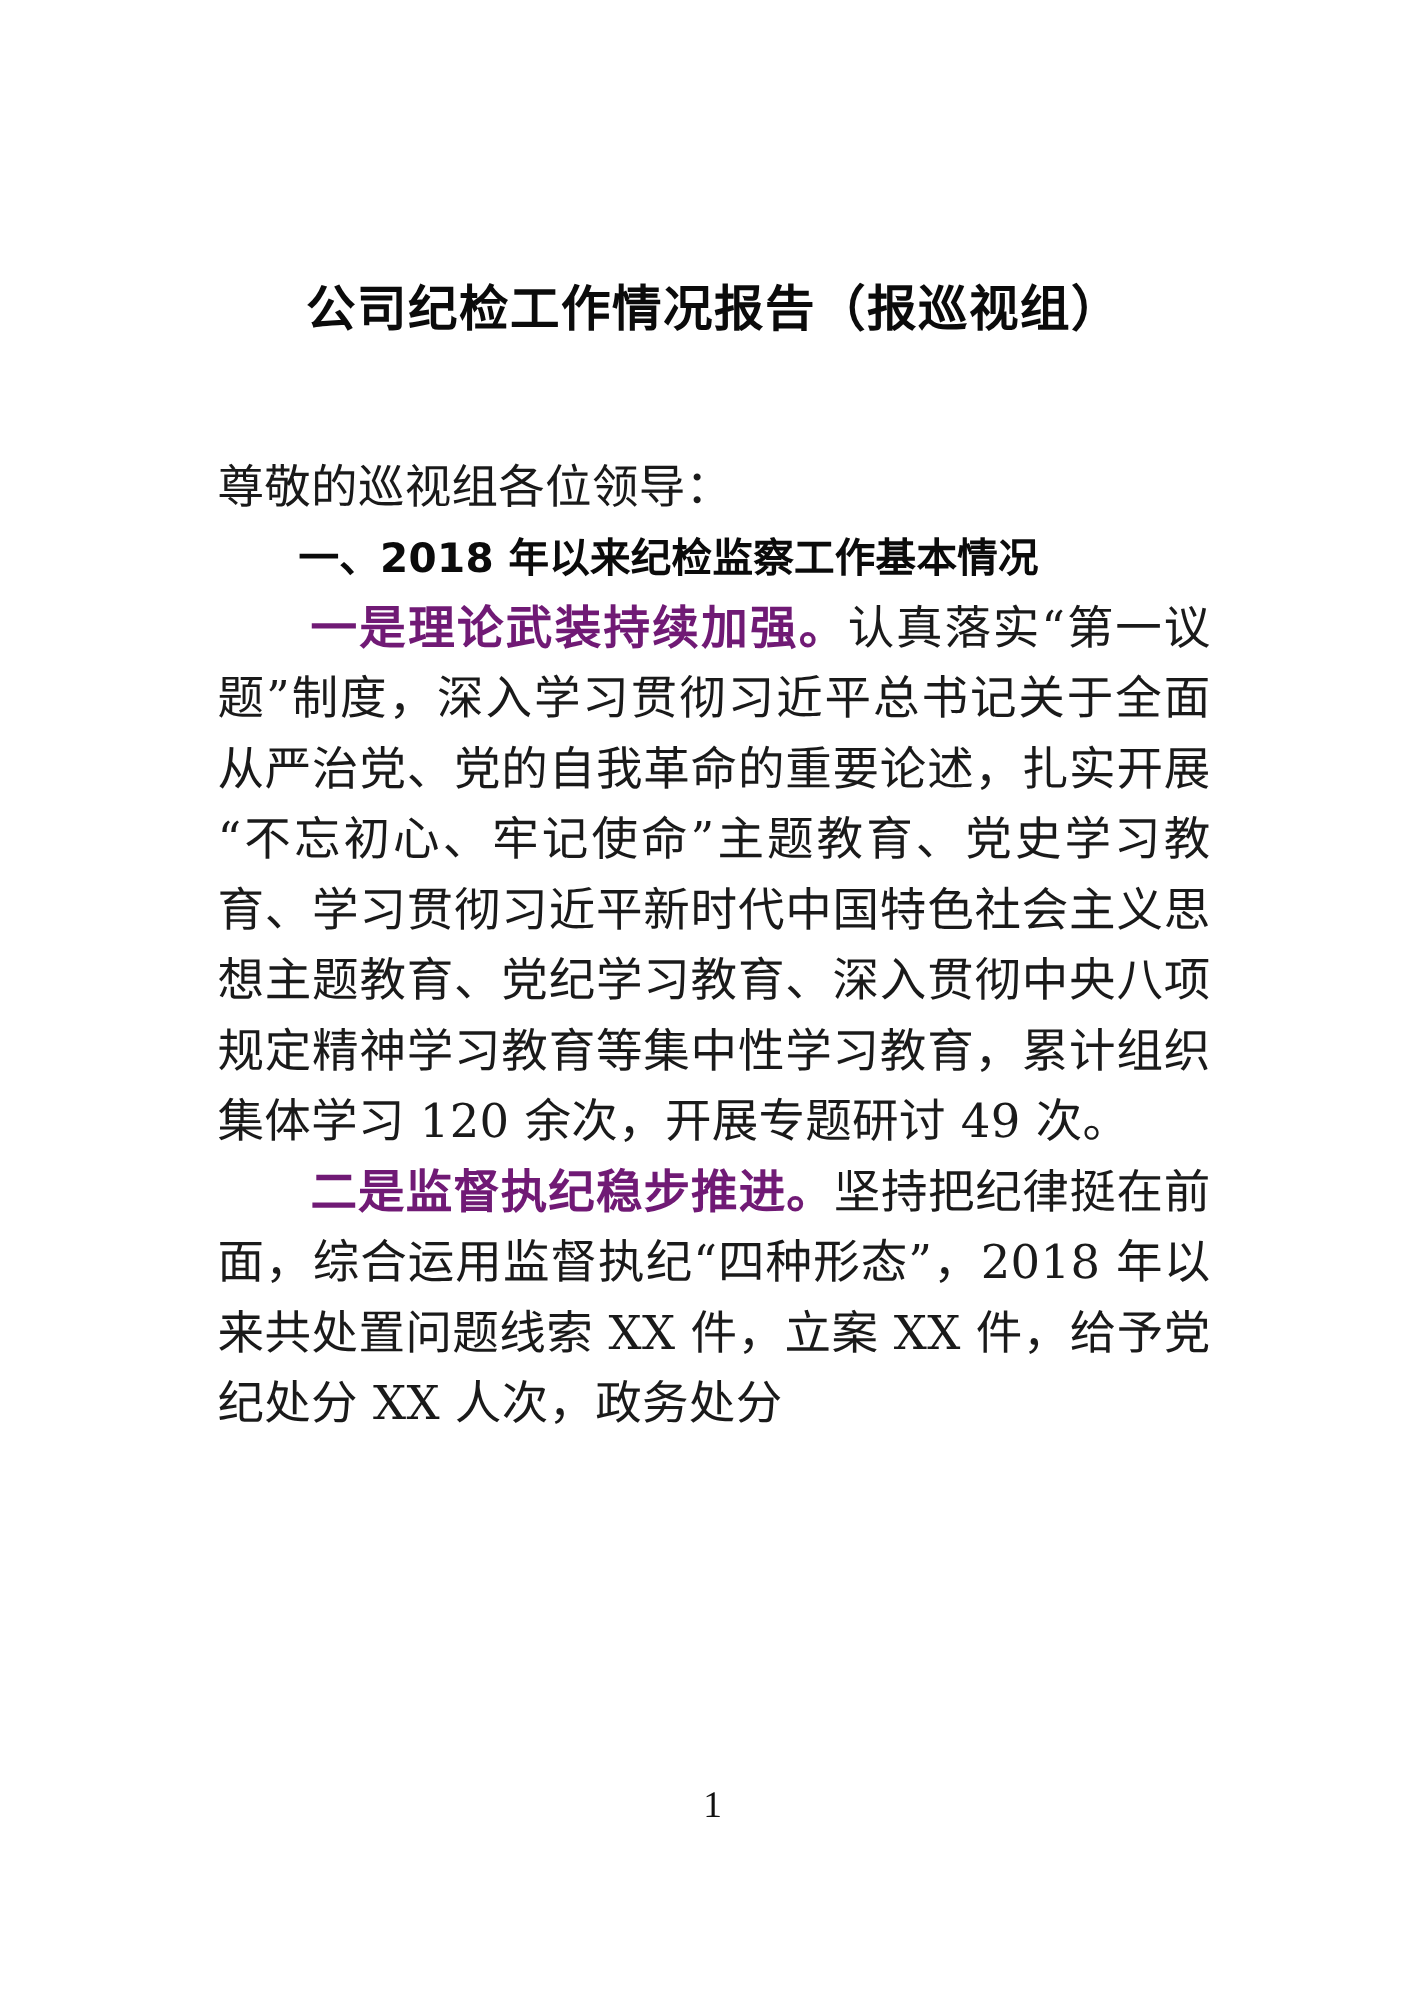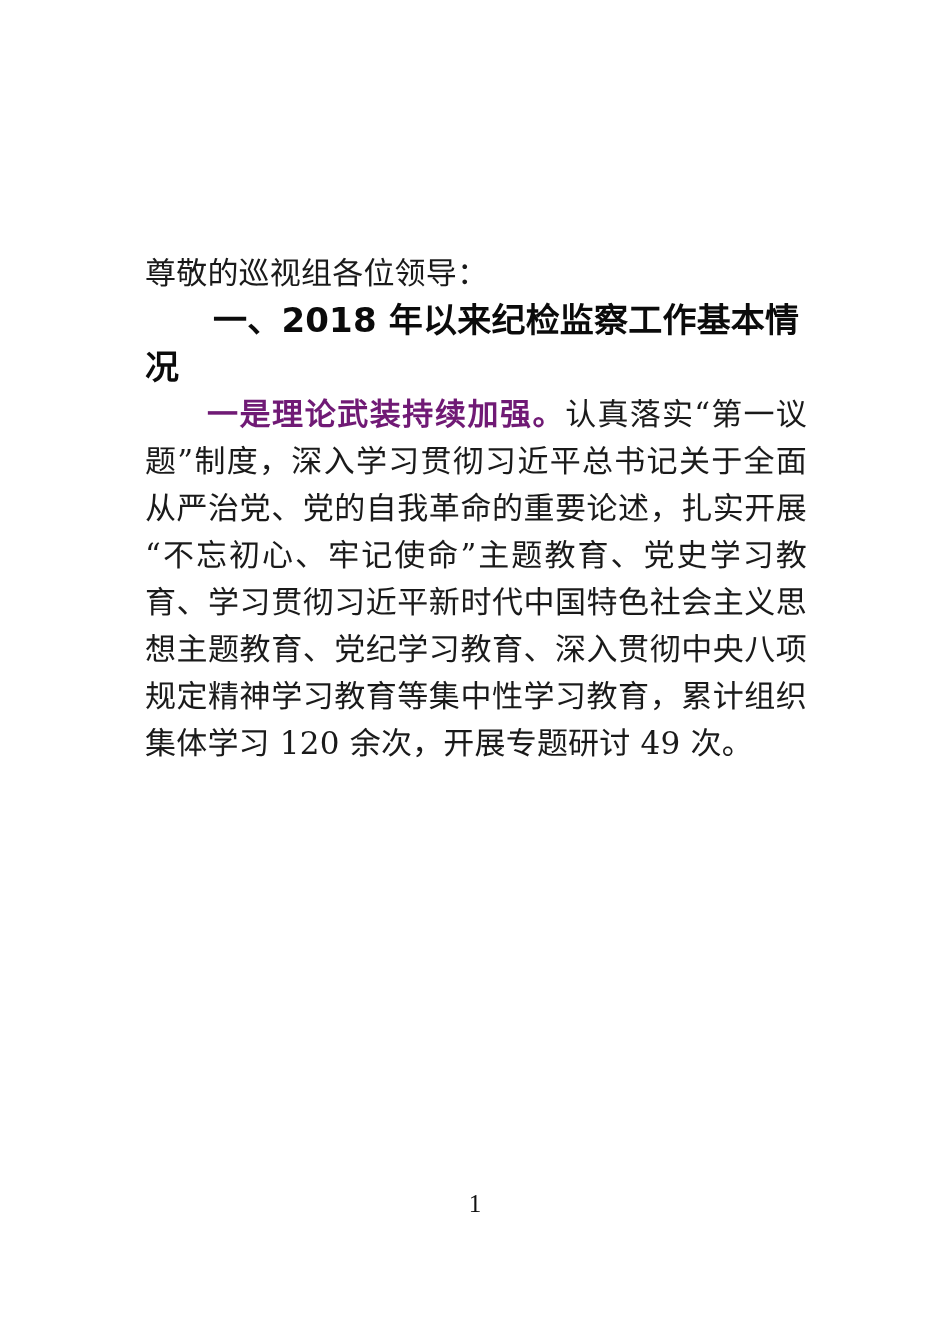--- a/index.html
+++ b/index.html
@@ -61,21 +61,21 @@
   }
 
   .para.indent {
     text-indent: 2em;
   }
 
   
   .heading {
     font-family: "DejaVu Sans", "Liberation Sans", sans-serif;
     font-weight: 700;
-    font-size: 34px;
+    font-size: 27px;
     line-height: 47px;
     color: #0b0b0b;
     margin: 0;
     text-indent: 2em;
     letter-spacing: 0.2px;
   }
 
   
   .lead {
     font-weight: 700;
@@ -96,29 +96,31 @@
     color: #111111;
   }
 </style>
 </head>
 <body>
 
 <div class="page">
 
   <div class="doc-body">
 
+    <h1 class="doc-title">公司纪检工作情况报告（报巡视组）</h1>
 
     <div class="title-spacer"></div>
 
     <p class="para salutation">尊敬的巡视组各位领导：</p>
 
 
     <h2 class="heading">一、2018 年以来纪检监察工作基本情况</h2>
 
 
     <p class="para indent"><span class="lead">一是理论武装持续加强。</span><span>认真落实“第一议题”制度，深入学习贯彻习近平总书记关于全面从严治党、党的自我革命的重要论述，扎实开展“不忘初心、牢记使命”主题教育、党史学习教育、学习贯彻习近平新时代中国特色社会主义思想主题教育、党纪学习教育、深入贯彻中央八项规定精神学习教育等集中性学习教育，累计组织集体学习 120 余次，开展专题研讨 49 次。</span></p>
 
+    <p class="para indent"><span class="lead">二是监督执纪稳步推进。</span><span>坚持把纪律挺在前面，综合运用监督执纪“四种形态”，2018 年以来共处置问题线索 XX 件，立案 XX 件，给予党纪处分 XX 人次，政务处分</span></p>
 
   </div>
 
   <div class="page-number">1</div>
 
 </div>
 
 </body></html>

